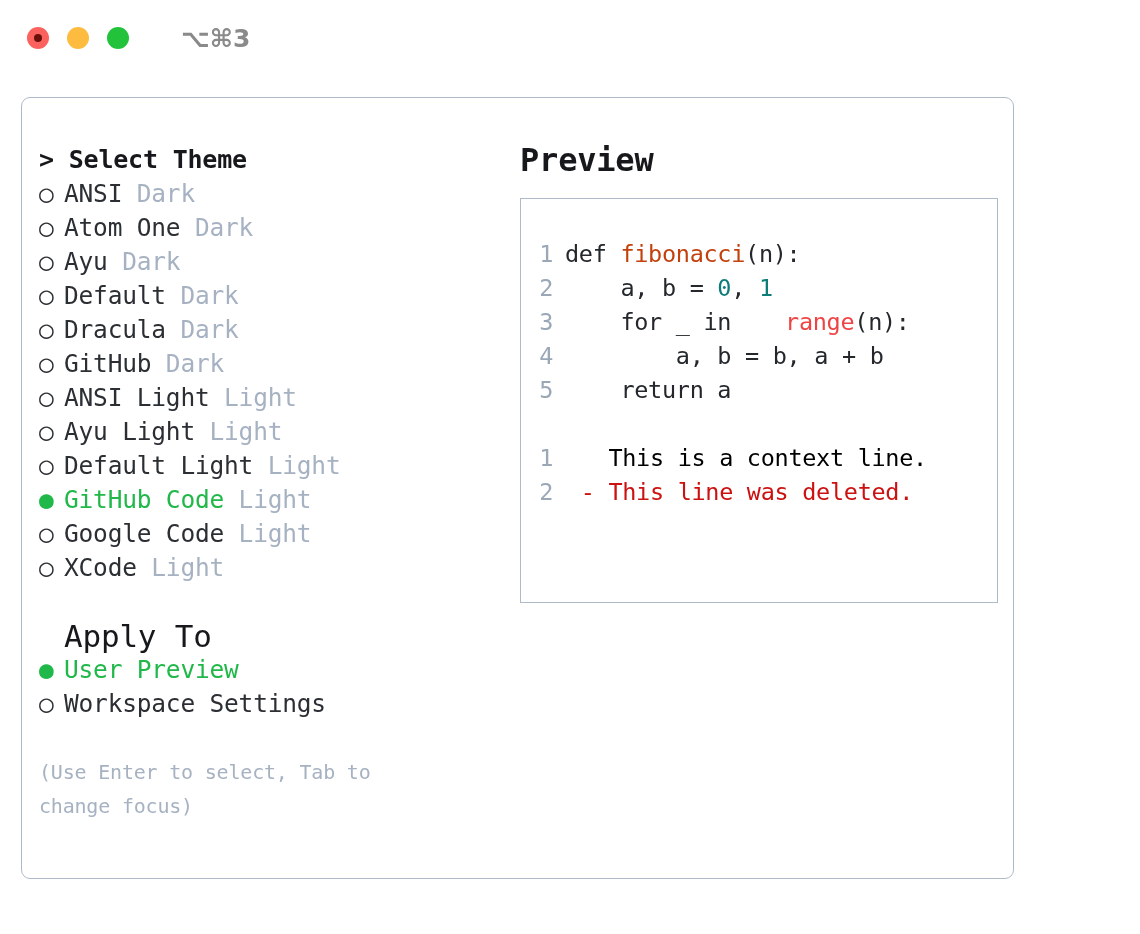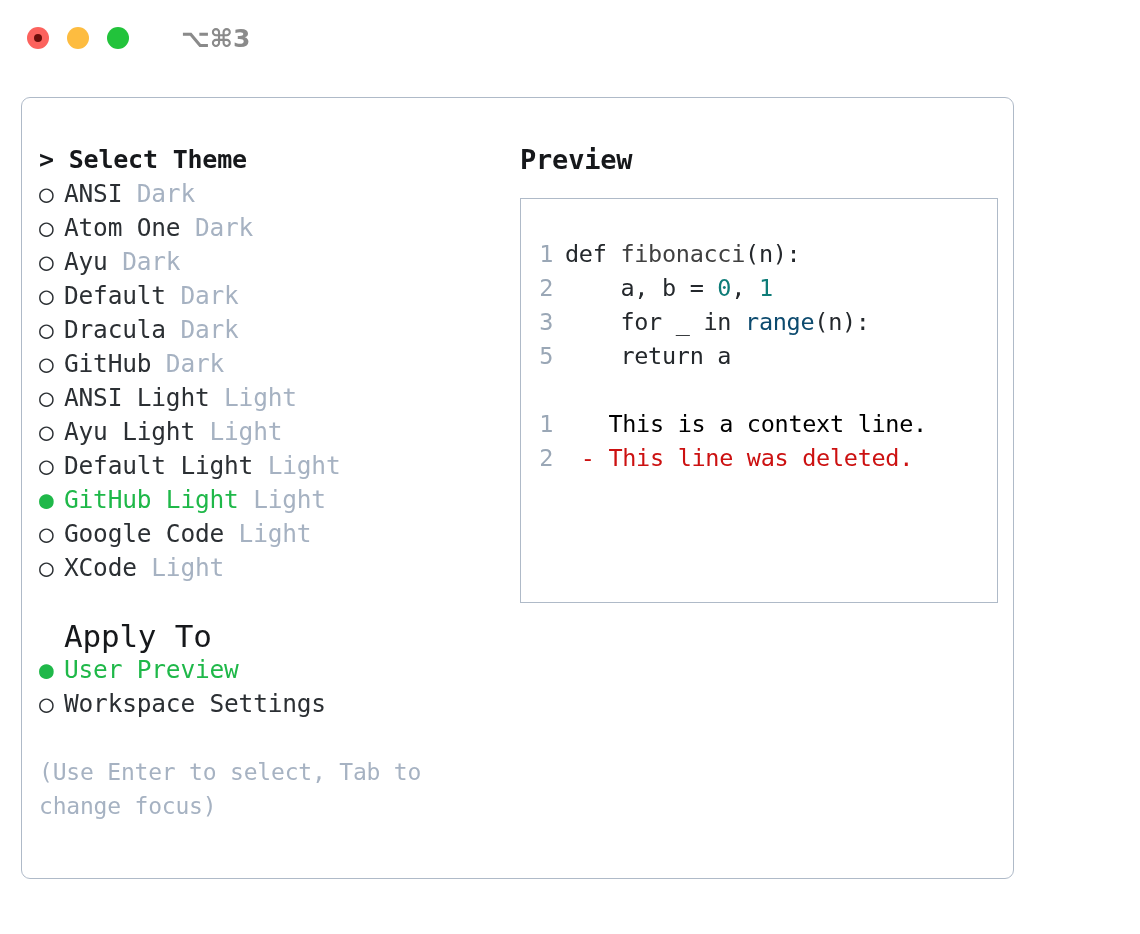--- a/index.html
+++ b/index.html
@@ -135,34 +135,34 @@
     font-size: 31px;
     line-height: 34px;
     color: #16181B;
     white-space: pre;
     padding-left: 25px;
     letter-spacing: -0.2px;
   }
 
   .hint {
     margin-top: 34px;
-    font-size: 23px;
+    font-size: 20px;
     line-height: 34px;
     color: #A6B2C2;
     width: 400px;
     letter-spacing: -0.2px;
   }
 
   
   .right-col {
     flex: 1 1 auto;
     padding-left: 19px;
   }
   .preview-head {
-    font-size: 27px;
+    font-size: 32px;
     font-weight: bold;
     color: #16181B;
     line-height: 34px;
     letter-spacing: -0.2px;
   }
 
   .preview-box {
     margin-top: 21px;
     width: 478px;
     height: 405px;
@@ -181,23 +181,23 @@
   }
   .lineno {
     color: #9AA7B6;
     display: inline-block;
     width: 14px;
     text-align: right;
   }
   .gutter-gap { display: inline-block; width: 12px; }
 
   .tok-kw   { color: #24282C; }
-  .tok-fn   { color: #404040; }
+  .tok-fn   { color: #c2410c; }
   .tok-num  { color: #0E7C78; }
-  .tok-call { color: #0c4a6e; }
+  .tok-call { color: #ef4444; margin-left: 40px; }
   .tok-plain{ color: #24282C; }
 
   .diff-ctx { color: #000000; }
   .diff-del { color: #CC1111; }
   .diff-add { color: #00BB22; }
 
   .blank-line { height: 34px; }
 </style>
 </head>
 <body>
@@ -221,21 +221,21 @@
         <div id="theme-items">
             <div class="opt-row"><span class="bullet">○</span><span class="opt-label">ANSI</span><span class="opt-suffix"> Dark</span></div>
             <div class="opt-row"><span class="bullet">○</span><span class="opt-label">Atom One</span><span class="opt-suffix"> Dark</span></div>
             <div class="opt-row"><span class="bullet">○</span><span class="opt-label">Ayu</span><span class="opt-suffix"> Dark</span></div>
             <div class="opt-row"><span class="bullet">○</span><span class="opt-label">Default</span><span class="opt-suffix"> Dark</span></div>
             <div class="opt-row"><span class="bullet">○</span><span class="opt-label">Dracula</span><span class="opt-suffix"> Dark</span></div>
             <div class="opt-row"><span class="bullet">○</span><span class="opt-label">GitHub</span><span class="opt-suffix"> Dark</span></div>
             <div class="opt-row"><span class="bullet">○</span><span class="opt-label">ANSI Light</span><span class="opt-suffix"> Light</span></div>
             <div class="opt-row"><span class="bullet">○</span><span class="opt-label">Ayu Light</span><span class="opt-suffix"> Light</span></div>
             <div class="opt-row"><span class="bullet">○</span><span class="opt-label">Default Light</span><span class="opt-suffix"> Light</span></div>
-            <div class="opt-row selected"><span class="bullet">●</span><span class="opt-label">GitHub Light</span><span class="opt-suffix"> Light</span></div>
+            <div class="opt-row selected"><span class="bullet">●</span><span class="opt-label">GitHub Code</span><span class="opt-suffix"> Light</span></div>
             <div class="opt-row"><span class="bullet">○</span><span class="opt-label">Google Code</span><span class="opt-suffix"> Light</span></div>
             <div class="opt-row"><span class="bullet">○</span><span class="opt-label">XCode</span><span class="opt-suffix"> Light</span></div>
           </div>
 
         <div class="spacer-line"></div>
 
         <div class="section-head">Apply To</div>
         <div id="apply-items">
             <div class="opt-row selected"><span class="bullet">●</span><span class="opt-label">User Preview</span></div>
             <div class="opt-row"><span class="bullet">○</span><span class="opt-label">Workspace Settings</span></div>
@@ -244,20 +244,21 @@
         <div class="hint">(Use Enter to select, Tab to change focus)</div>
       </div>
 
       <div class="right-col">
         <div class="preview-head">Preview</div>
         <div class="preview-box">
           <div id="code-block">
               <div class="code-line"><span class="lineno">1</span><span class="gutter-gap"></span><span class="tok-kw">def </span><span class="tok-fn">fibonacci</span><span class="tok-plain">(n):</span></div>
               <div class="code-line"><span class="lineno">2</span><span class="gutter-gap"></span><span class="tok-plain">    a, b = </span><span class="tok-num">0</span><span class="tok-plain">, </span><span class="tok-num">1</span></div>
               <div class="code-line"><span class="lineno">3</span><span class="gutter-gap"></span><span class="tok-kw">    for _ in </span><span class="tok-call">range</span><span class="tok-plain">(n):</span></div>
+              <div class="code-line"><span class="lineno">4</span><span class="gutter-gap"></span><span class="tok-plain">        a, b = b, a + b</span></div>
               <div class="code-line"><span class="lineno">5</span><span class="gutter-gap"></span><span class="tok-kw">    return a</span></div>
             </div>
           <div class="blank-line"></div>
           <div id="diff-block">
               <div class="code-line"><span class="lineno">1</span><span class="diff-ctx">    This is a context line.</span></div>
               <div class="code-line"><span class="lineno">2</span><span class="diff-del">  - This line was deleted.</span></div>
             </div>
         </div>
       </div>
 

